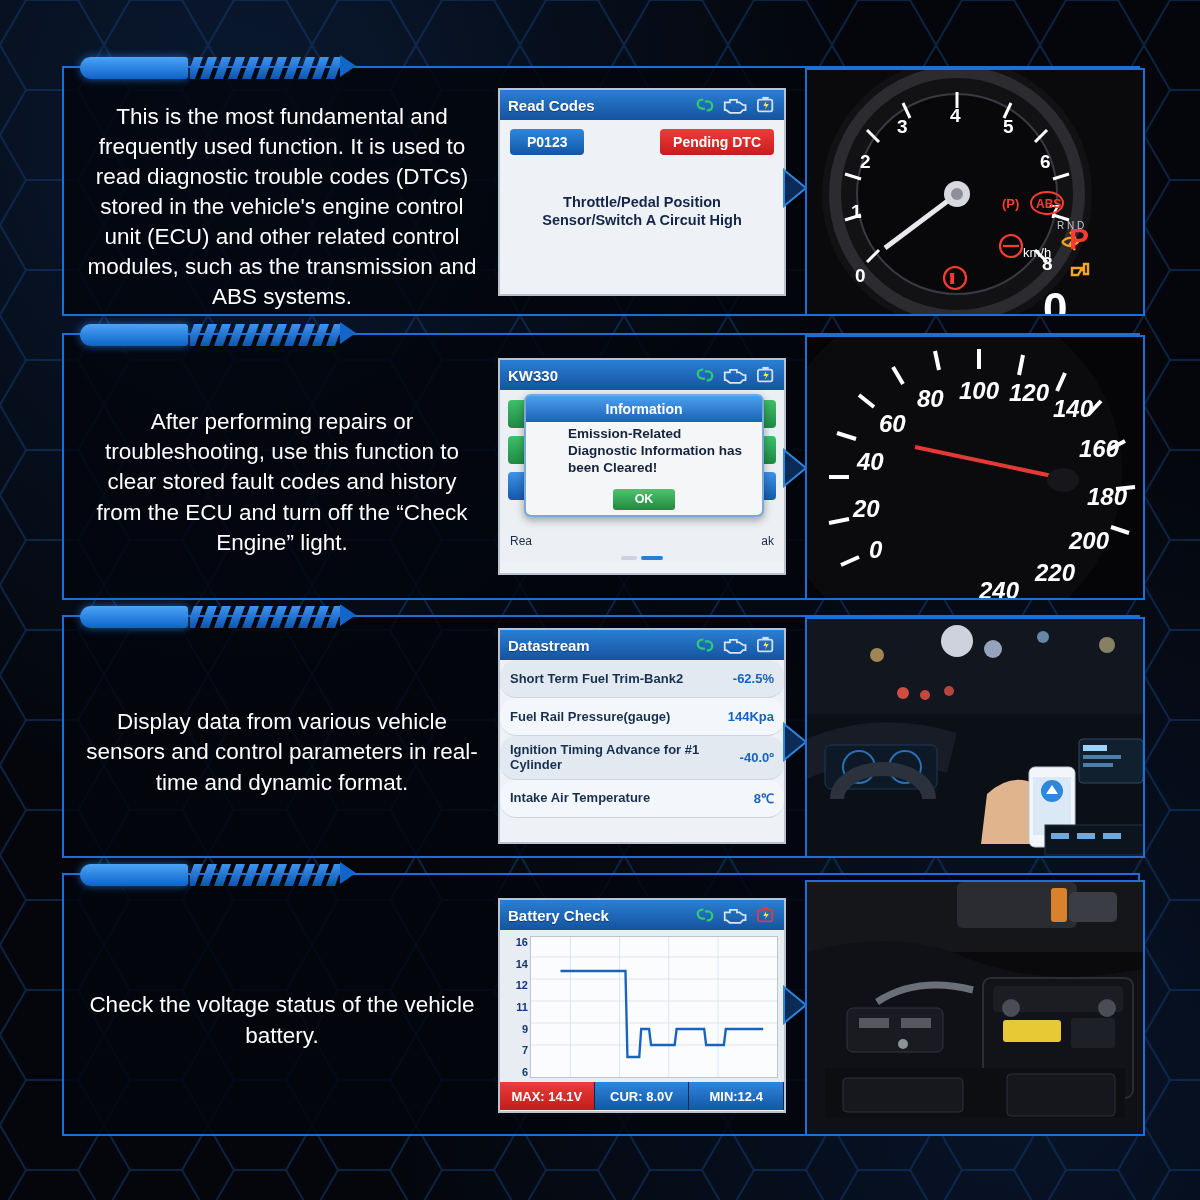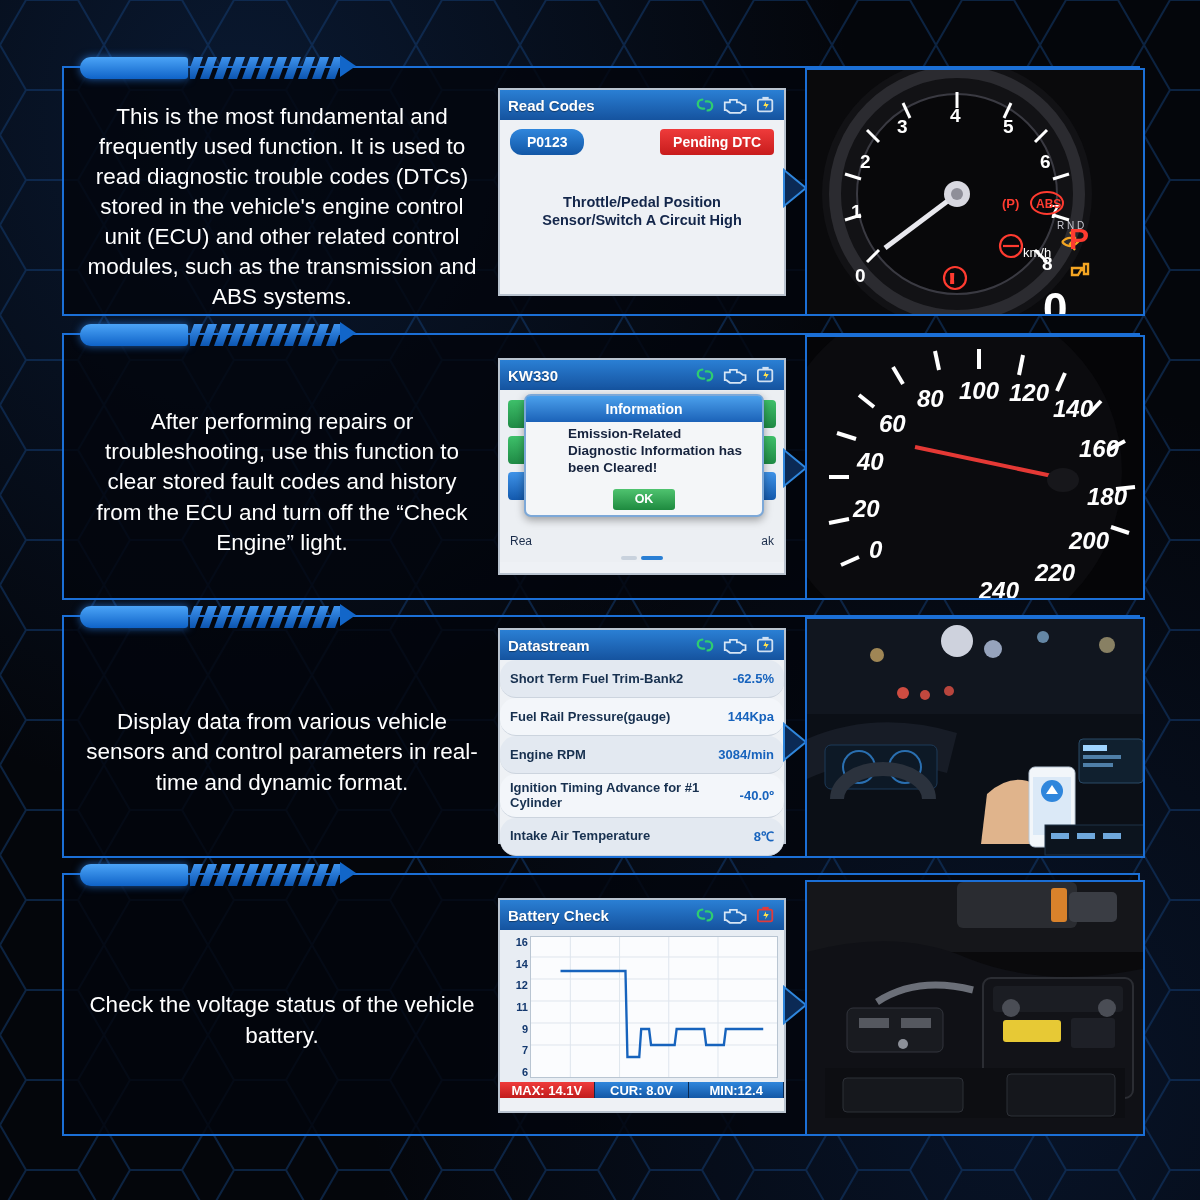--- a/index.html
+++ b/index.html
@@ -111,21 +111,21 @@
     border: 2px solid #1b6fd6;
     overflow: hidden;
     background: #000;
   }
 
   
   .dtc-bar { display: flex; align-items: center; justify-content: space-between; padding: 9px 10px 4px; }
   .dtc-code {
     background: linear-gradient(180deg,#2f86dc,#1257a6);
     color: #fff; font-size: 14px; font-weight: bold;
-    padding: 5px 17px; border-radius: 12px;
+    padding: 5px 17px; border-radius: 4px;
   }
   .dtc-status {
     background: linear-gradient(180deg,#ef3b3b,#c81c1c);
     color: #fff; font-size: 14px; font-weight: bold;
     padding: 5px 13px; border-radius: 4px;
   }
   .dtc-desc {
     text-align: center; color: #13264a;
     font-size: 14.5px; font-weight: bold; line-height: 1.25;
     padding: 34px 24px 10px;
@@ -185,21 +185,21 @@
   .ds-row:nth-child(even) { background: #f3f6fa; }
   .ds-name { font-weight: bold; line-height: 1.18; padding-right: 8px; }
   .ds-val { color: #1763bd; font-weight: bold; white-space: nowrap; }
 
   
   .bat-chart { position: relative; height: 152px; background: #e8edf3; padding: 6px 6px 4px 30px; }
   .bat-chart svg { display: block; width: 100%; height: 100%; background: #fbfcfe; border: 1px solid #b9c5d2; }
   .yax { position: absolute; left: 4px; top: 6px; bottom: 4px; width: 24px;
          display: flex; flex-direction: column; justify-content: space-between;
          font-size: 11px; color: #13386e; font-weight: bold; text-align: right; }
-  .bat-foot { display: flex; height: 16px; }
+  .bat-foot { display: flex; height: 28px; }
   .bat-foot div {
     flex: 1; display: flex; align-items: center; justify-content: center;
     font-size: 13px; font-weight: bold; color: #fff;
     border-right: 1px solid #0a2a52;
   }
   .bf-max { background: linear-gradient(180deg,#ef3b3b,#c11c1c); color:#ffe54d; }
   .bf-cur { background: linear-gradient(180deg,#2f86dc,#1257a6); }
   .bf-min { background: linear-gradient(180deg,#2f86dc,#1257a6); border-right:none; }
 </style>
 </head>
@@ -495,24 +495,20 @@
       </span>
     </div>
     <div>
       <div class="ds-row">
         <span class="ds-name">Short Term Fuel Trim-Bank2</span>
         <span class="ds-val">-62.5%</span>
       </div>
       <div class="ds-row">
         <span class="ds-name">Fuel Rail Pressure(gauge)</span>
         <span class="ds-val">144Kpa</span>
-      </div>
-      <div class="ds-row">
-        <span class="ds-name">Engine RPM</span>
-        <span class="ds-val">3084/min</span>
       </div>
       <div class="ds-row">
         <span class="ds-name">Ignition Timing Advance for #1 Cylinder</span>
         <span class="ds-val">-40.0º</span>
       </div>
       <div class="ds-row">
         <span class="ds-name">Intake Air Temperature</span>
         <span class="ds-val">8℃</span>
       </div>
     </div>

